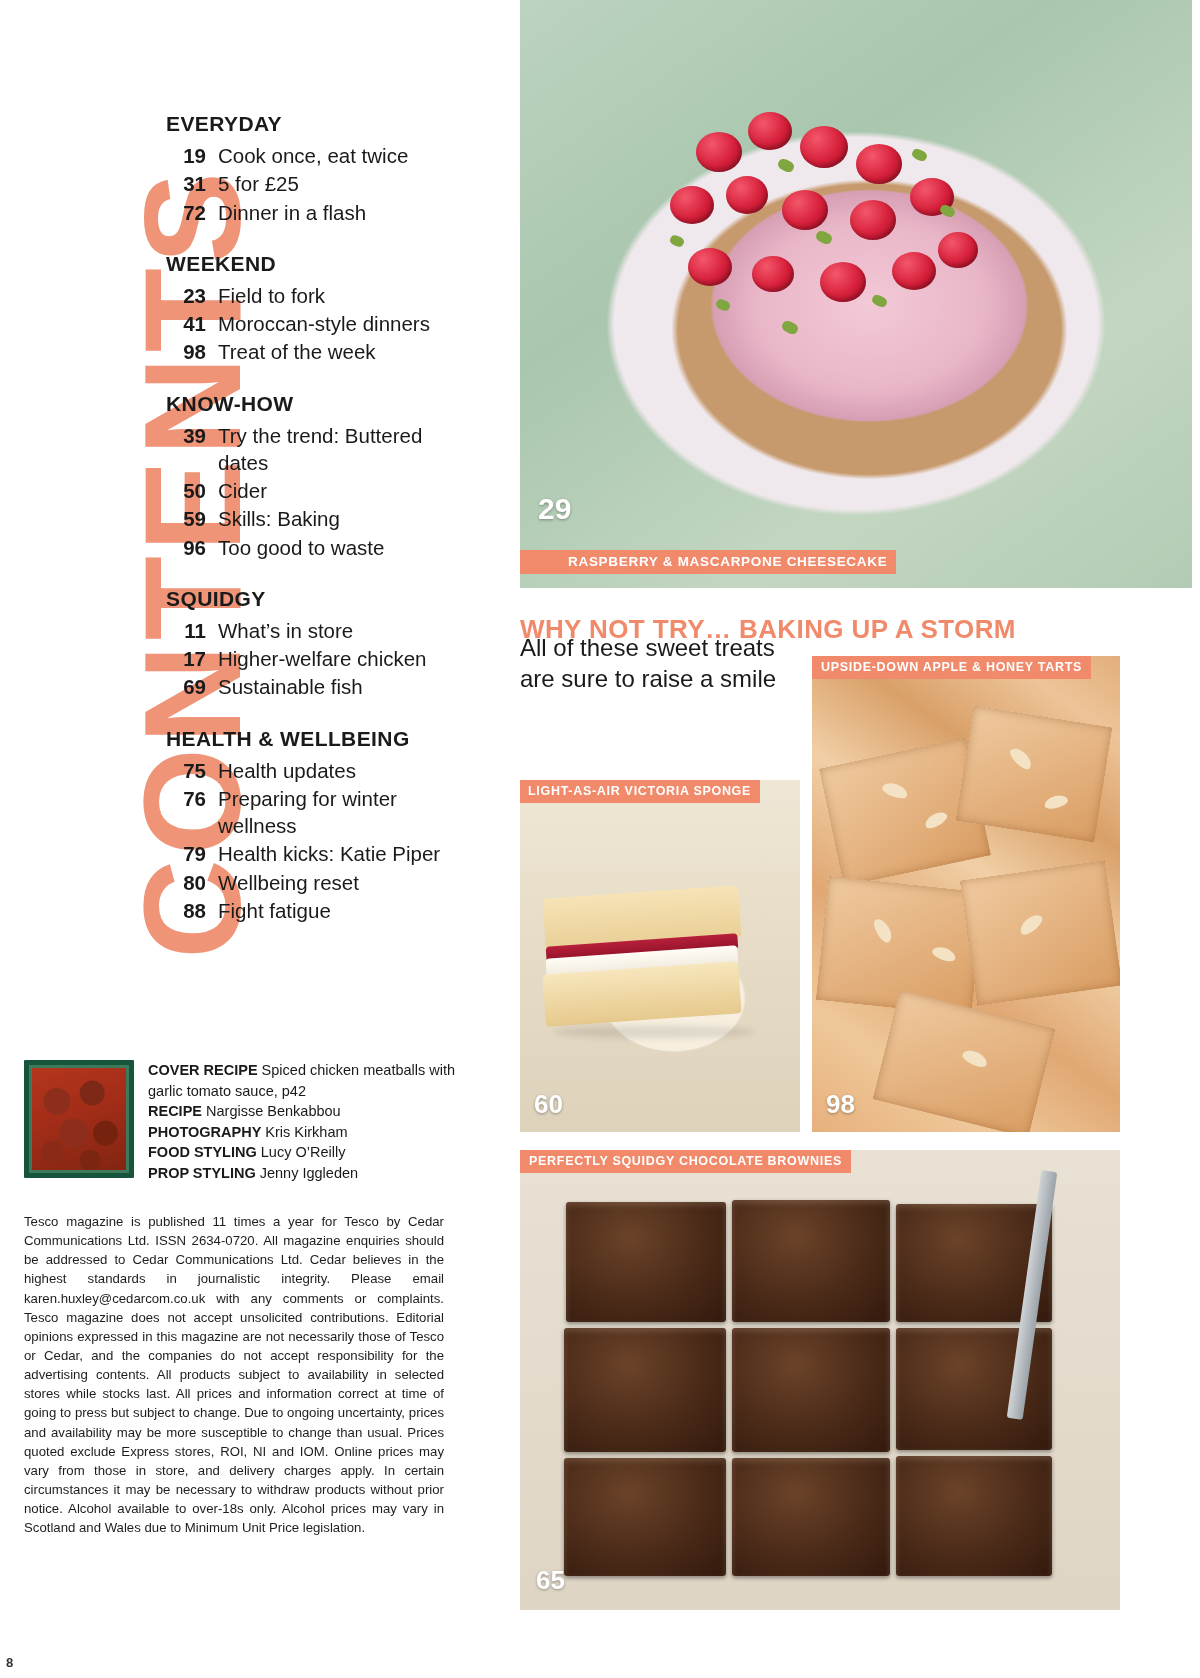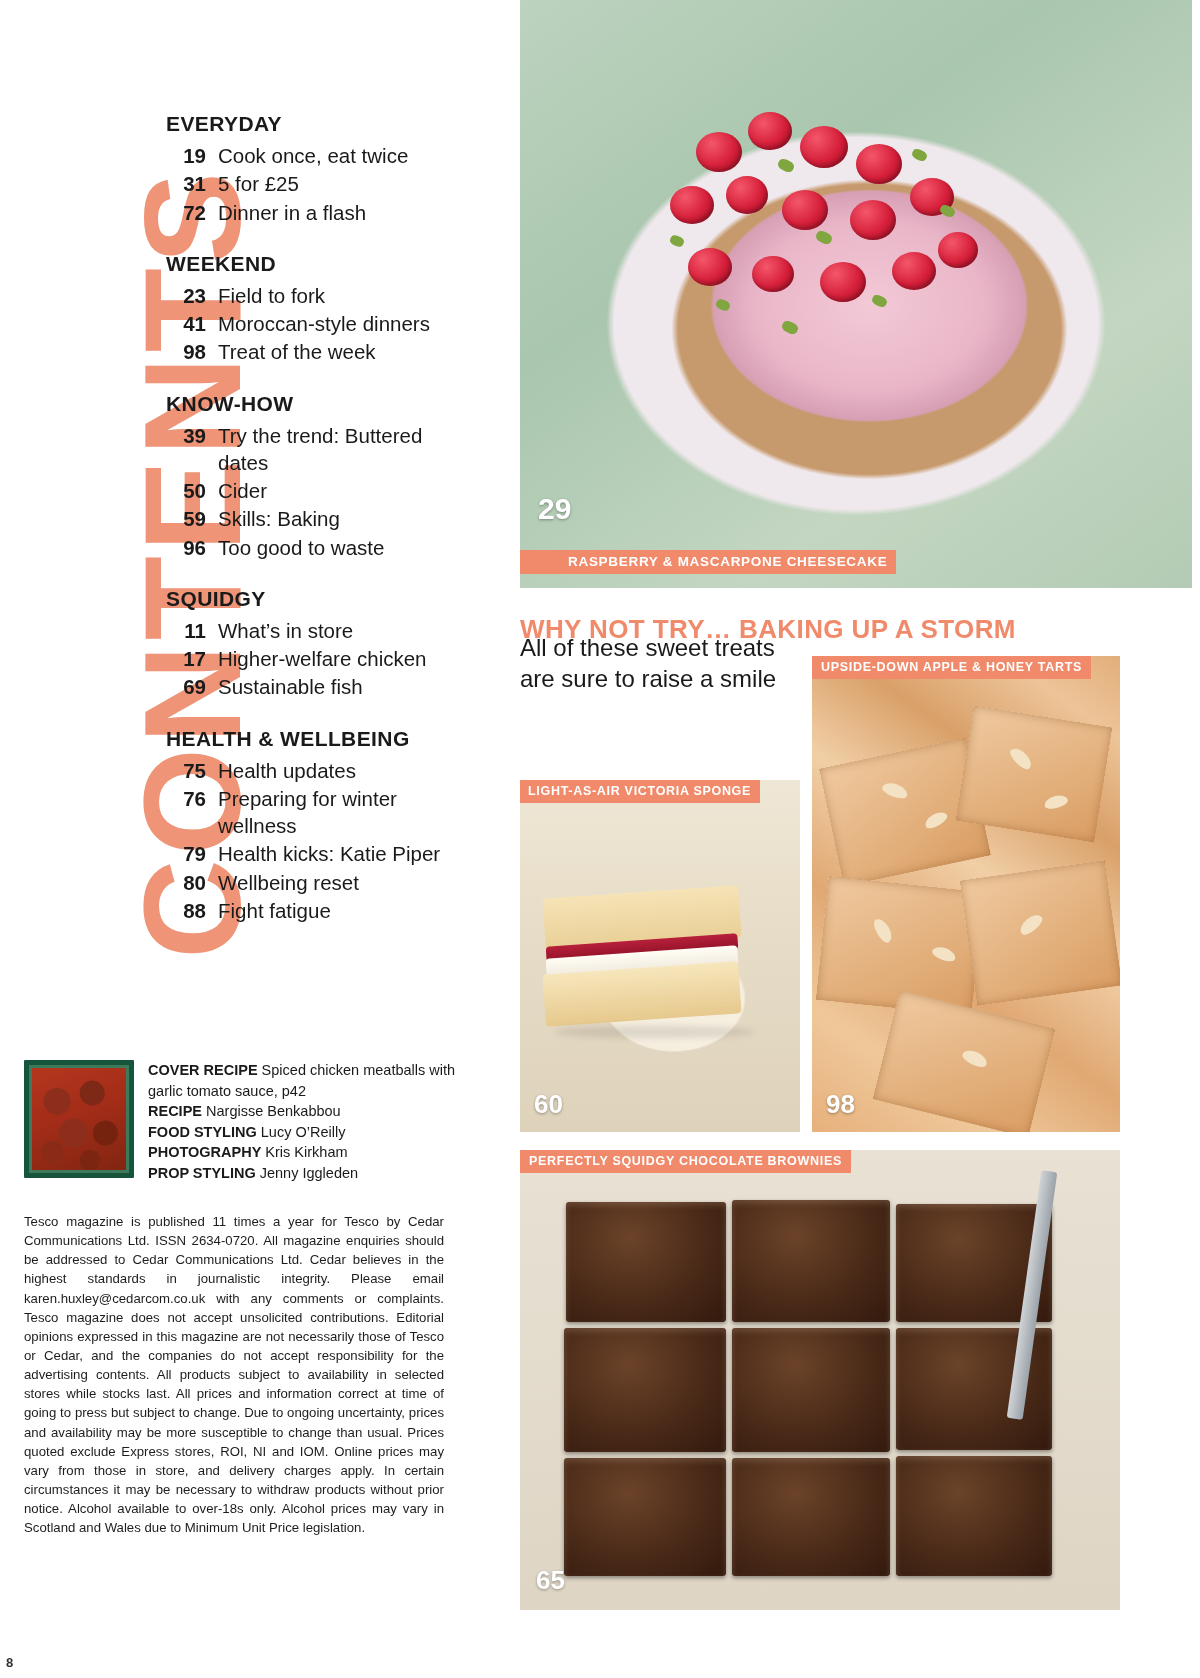--- a/index.html
+++ b/index.html
@@ -273,22 +273,22 @@
         <span class="toc-title">Fight fatigue</span>
       </div>
     </div>
   </div>
 
 <div id="credits-wrap">
   <div id="credits-thumb"></div>
   <div id="credits-lines">
       <div class="credit-line"><span class="credit-label">COVER RECIPE</span><span> Spiced chicken meatballs with garlic tomato sauce, p42</span></div>
       <div class="credit-line"><span class="credit-label">RECIPE</span><span> Nargisse Benkabbou</span></div>
+      <div class="credit-line"><span class="credit-label">PHOTOGRAPHY</span><span> Kris Kirkham</span></div>
       <div class="credit-line"><span class="credit-label">FOOD STYLING</span><span> Lucy O’Reilly</span></div>
-      <div class="credit-line"><span class="credit-label">PHOTOGRAPHY</span><span> Kris Kirkham</span></div>
       <div class="credit-line"><span class="credit-label">PROP STYLING</span><span> Jenny Iggleden</span></div>
     </div>
 </div>
 
 <div id="legal">Tesco magazine is published 11 times a year for Tesco by Cedar Communications Ltd. ISSN 2634-0720. All magazine enquiries should be addressed to Cedar Communications Ltd. Cedar believes in the highest standards in journalistic integrity. Please email karen.huxley@cedarcom.co.uk with any comments or complaints. Tesco magazine does not accept unsolicited contributions. Editorial opinions expressed in this magazine are not necessarily those of Tesco or Cedar, and the companies do not accept responsibility for the advertising contents. All products subject to availability in selected stores while stocks last. All prices and information correct at time of going to press but subject to change. Due to ongoing uncertainty, prices and availability may be more susceptible to change than usual. Prices quoted exclude Express stores, ROI, NI and IOM. Online prices may vary from those in store, and delivery charges apply. In certain circumstances it may be necessary to withdraw products without prior notice. Alcohol available to over-18s only. Alcohol prices may vary in Scotland and Wales due to Minimum Unit Price legislation.</div>
 
 <div id="page-number">8</div>
 
 <div class="photo" id="hero">
 

